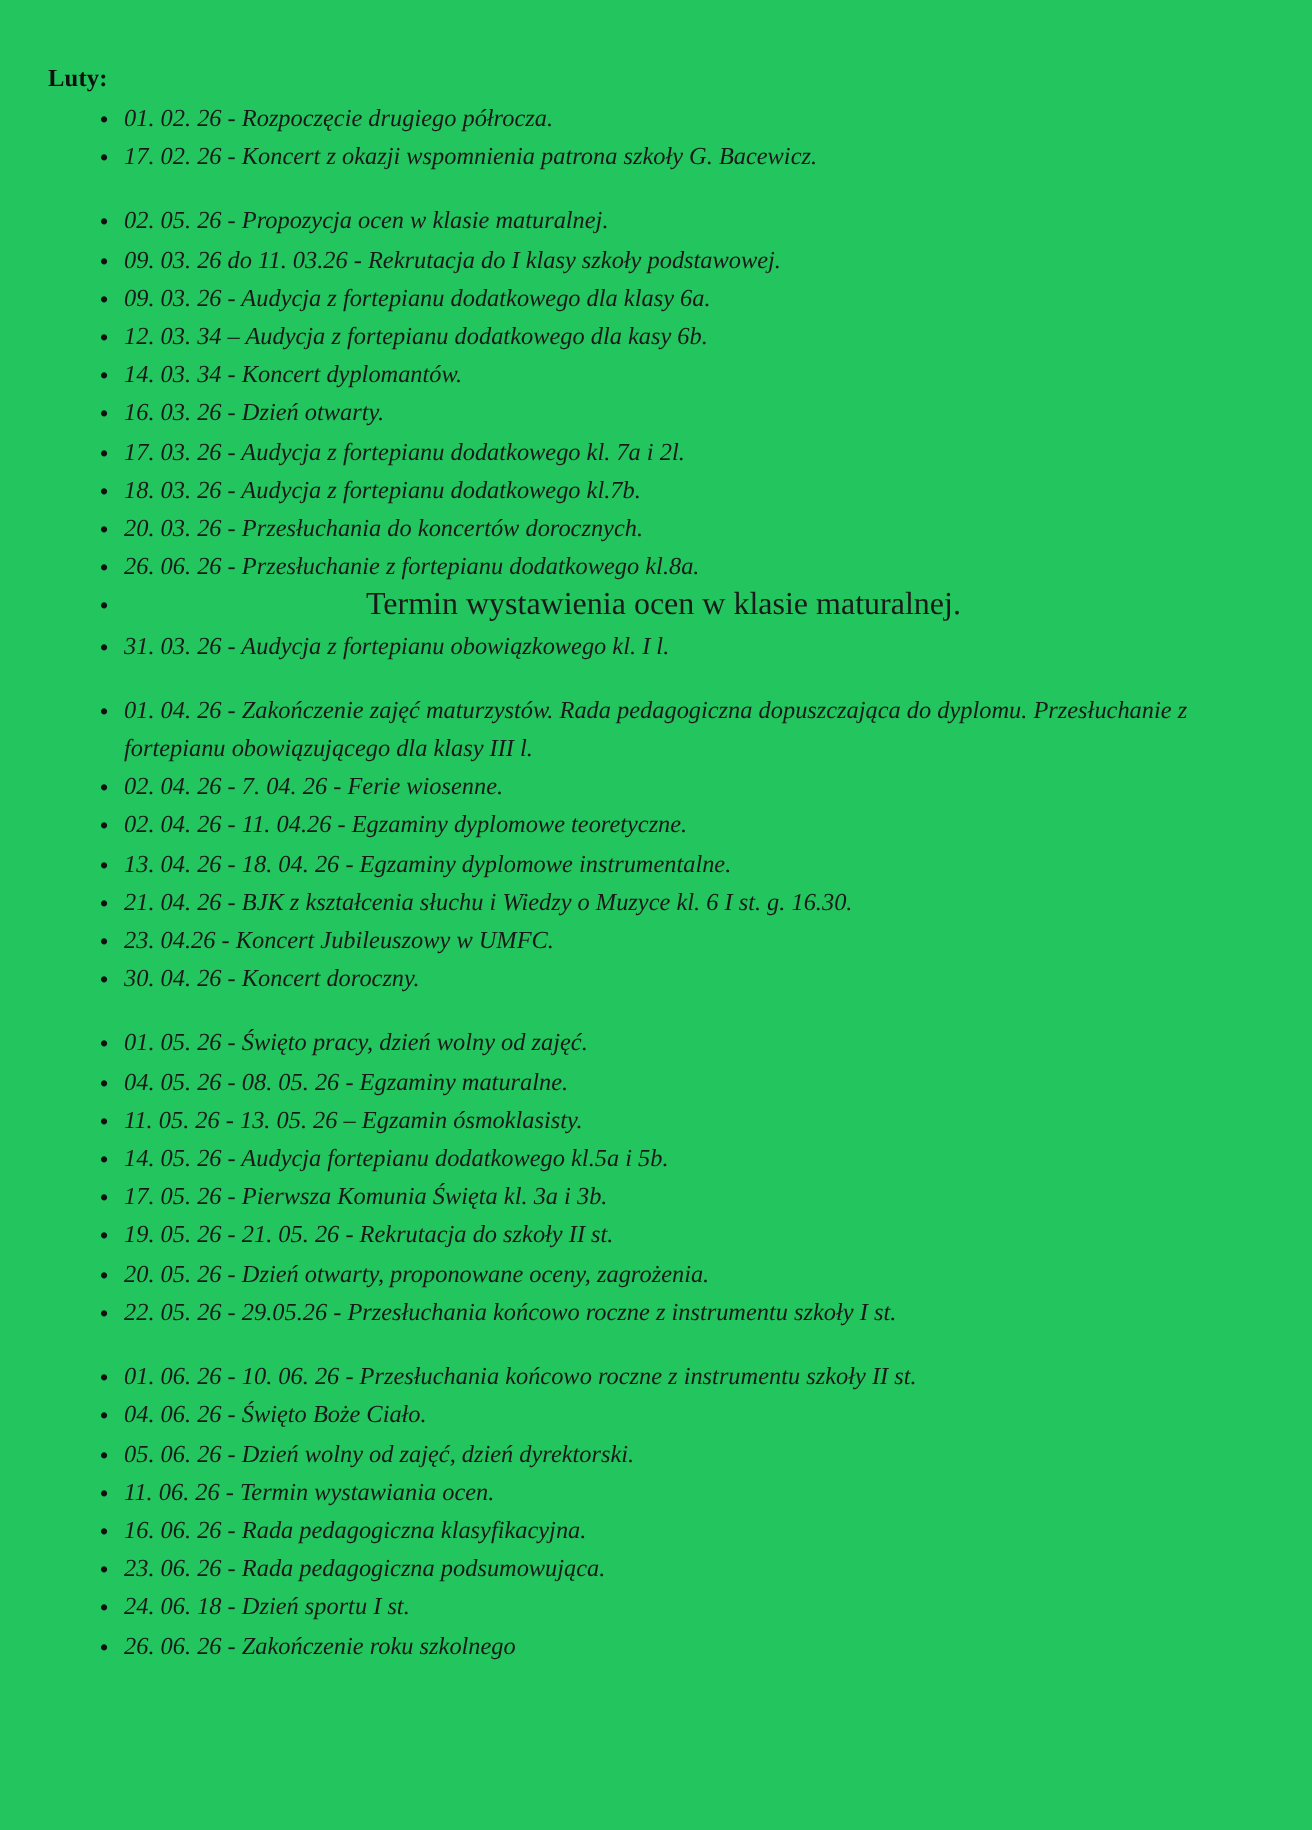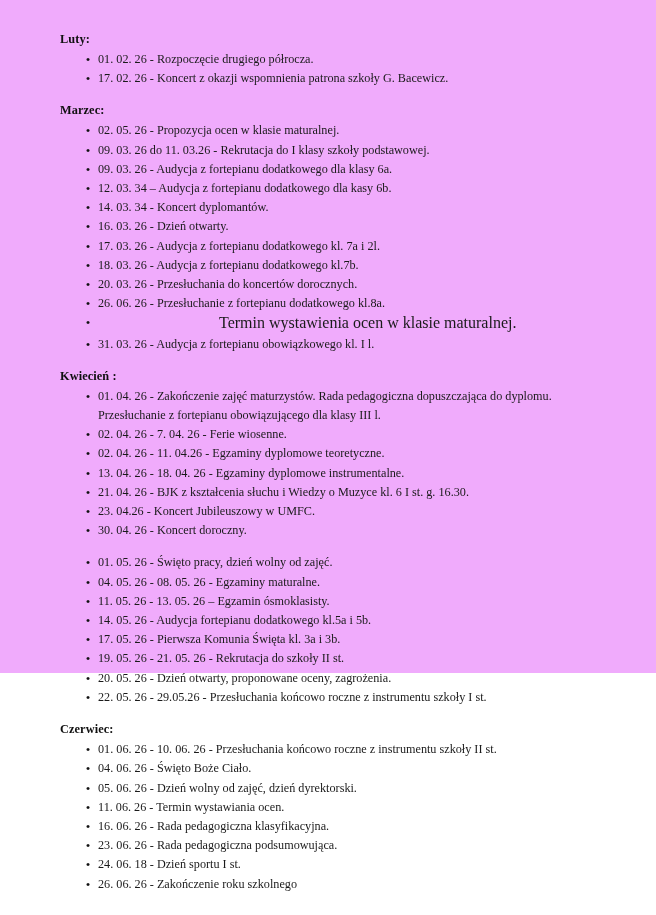--- a/index.html
+++ b/index.html
@@ -12,23 +12,23 @@
     width: 656px;
     height: 915px;
     font-family: "Liberation Serif", "DejaVu Serif", serif;
     color: #1a1a1a;
     -webkit-font-smoothing: antialiased;
     overflow: hidden;
   }
   .page {
     box-sizing: border-box;
     width: 656px;
-    height: 673px;
-    padding: 30px 56px 0 60px;
-    background: #f0abfc;
+    height: 915px;
+    padding: 30px 56px 0 24px;
+    background: #22c55e;
   }
   .section {
     margin: 0;
   }
   .section + .section {
     margin-top: 13px;
   }
   .section-heading {
     font-weight: bold;
     font-size: 12.3px;
@@ -55,20 +55,21 @@
     left: 23px;
     top: 0;
     width: 10px;
     text-align: center;
     font-size: 13px;
     line-height: 19.2px;
     color: #111111;
   }
   li.item > .item-text {
     display: block;
+    font-style: italic;
   }
   .continuation {
     font-size: 16px;
     line-height: 19.2px;
     padding-left: 121px;
     color: #1a1a1a;
   }
 </style>
 </head>
 <body>
@@ -82,21 +83,20 @@
             <span class="bullet">•</span>
             <span class="item-text">01. 02. 26 - Rozpoczęcie drugiego półrocza.</span>
           </li>
           <li class="item">
             <span class="bullet">•</span>
             <span class="item-text">17. 02. 26 - Koncert z okazji wspomnienia patrona szkoły G. Bacewicz.</span>
           </li>
         </ul>
       </div>
       <div class="section">
-        <div class="section-heading">Marzec:</div>
         <ul class="items">
           <li class="item">
             <span class="bullet">•</span>
             <span class="item-text">02. 05. 26 - Propozycja ocen w klasie maturalnej.</span>
           </li>
           <li class="item">
             <span class="bullet">•</span>
             <span class="item-text">09. 03. 26 do 11. 03.26 - Rekrutacja do I klasy szkoły podstawowej.</span>
           </li>
           <li class="item">
@@ -132,21 +132,20 @@
             <span class="item-text">26. 06. 26 - Przesłuchanie z fortepianu dodatkowego kl.8a.</span>
           </li>
           <li class="item"><span class="bullet">•</span><span class="continuation">Termin wystawienia ocen w klasie maturalnej.</span></li>
           <li class="item">
             <span class="bullet">•</span>
             <span class="item-text">31. 03. 26 - Audycja z fortepianu obowiązkowego kl. I l.</span>
           </li>
         </ul>
       </div>
       <div class="section">
-        <div class="section-heading">Kwiecień :</div>
         <ul class="items">
           <li class="item">
             <span class="bullet">•</span>
             <span class="item-text">01. 04. 26 - Zakończenie zajęć maturzystów. Rada pedagogiczna dopuszczająca do dyplomu. Przesłuchanie z fortepianu obowiązującego dla klasy III l.</span>
           </li>
           <li class="item">
             <span class="bullet">•</span>
             <span class="item-text">02. 04. 26 - 7. 04. 26 - Ferie wiosenne.</span>
           </li>
           <li class="item">
@@ -201,21 +200,20 @@
             <span class="bullet">•</span>
             <span class="item-text">20. 05. 26 - Dzień otwarty, proponowane oceny, zagrożenia.</span>
           </li>
           <li class="item">
             <span class="bullet">•</span>
             <span class="item-text">22. 05. 26 - 29.05.26 - Przesłuchania końcowo roczne z instrumentu szkoły I st.</span>
           </li>
         </ul>
       </div>
       <div class="section">
-        <div class="section-heading">Czerwiec:</div>
         <ul class="items">
           <li class="item">
             <span class="bullet">•</span>
             <span class="item-text">01. 06. 26 - 10. 06. 26 - Przesłuchania końcowo roczne z instrumentu szkoły II st.</span>
           </li>
           <li class="item">
             <span class="bullet">•</span>
             <span class="item-text">04. 06. 26 - Święto Boże Ciało.</span>
           </li>
           <li class="item">

